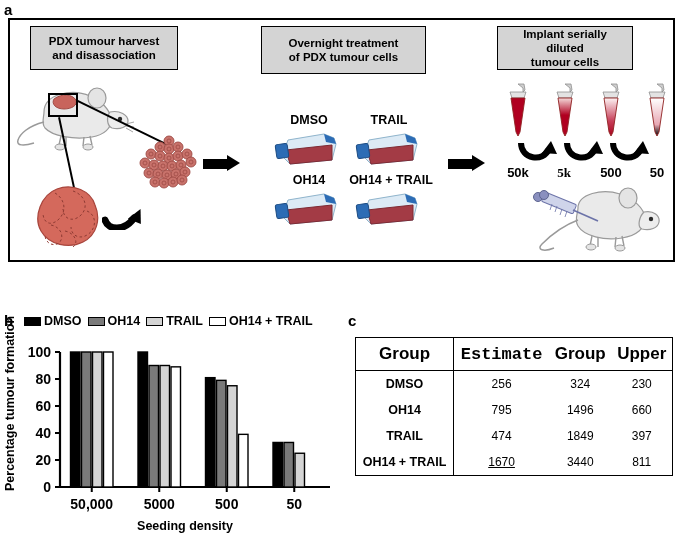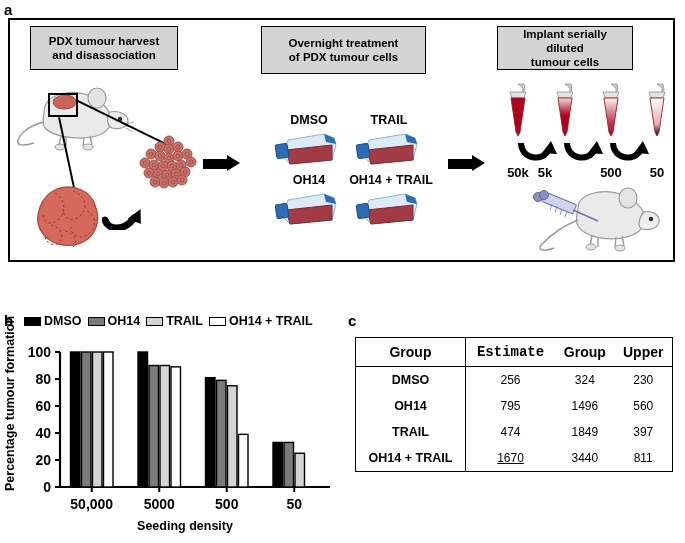--- a/index.html
+++ b/index.html
@@ -55,41 +55,41 @@
   #tube-1{left:505px;top:82px;}
   #tube-2{left:552px;top:82px;}
   #tube-3{left:598px;top:82px;}
   #tube-4{left:644px;top:82px;}
   .dil-arrow{position:absolute;width:40px;height:24px;}
   #dil-1{left:517px;top:141px;}
   #dil-2{left:563px;top:141px;}
   #dil-3{left:609px;top:141px;}
   .dil-label{position:absolute;font-weight:bold;font-size:13px;text-align:center;width:46px;top:165px;}
   #dlbl-1{left:495px;}
-  #dlbl-2{left:522px;}
+  #dlbl-2{left:541px;font-family:Liberation Serif, serif;}
   #dlbl-3{left:588px;}
   #dlbl-4{left:634px;}
   #mouse-implant{position:absolute;left:520px;top:186px;width:140px;height:66px;}
 
   
   #panel-b-letter{position:absolute;left:4px;top:313px;}
   #legend-b{position:absolute;left:24px;top:313px;height:16px;display:flex;align-items:center;gap:6px;font-size:12.5px;font-weight:bold;}
   .legend-item{display:flex;align-items:center;gap:3px;}
   .swatch{width:17px;height:9px;border:1.6px solid #000;box-sizing:border-box;display:inline-block;}
 
   #chart{position:absolute;left:0;top:336px;width:340px;height:207px;}
   #ylabel{position:absolute;left:2px;top:352px;width:16px;height:140px;}
   #ylabel span{display:block;transform:rotate(-90deg);transform-origin:center;white-space:nowrap;font-weight:bold;font-size:12.5px;text-align:center;width:140px;position:absolute;left:-62px;top:62px;}
   #xlabel{position:absolute;left:60px;top:519px;width:250px;text-align:center;font-weight:bold;font-size:12.5px;}
 
   
   #panel-c-letter{position:absolute;left:348px;top:313px;}
   #table-c{position:absolute;left:355px;top:337px;width:318px;border-collapse:collapse;font-size:12px;}
   #table-c td,#table-c th{padding:6px 4px;text-align:center;}
-  #table-c thead th{font-weight:bold;font-size:14px;}
+  #table-c thead th{font-weight:bold;font-size:17px;}
   #table-c .grp{font-weight:bold;font-size:12.5px;}
   .tbl-outer{border:1.6px solid #000;}
 </style>
 </head>
 <body>
 
 <div class="panel-letter" id="panel-a-letter">a</div>
 <div id="panel-a-box"></div>
 
 <div class="stage-header" id="hdr-harvest">
@@ -396,21 +396,21 @@
       <tr>
         <td class="grp" style="border-top: 1.6px solid rgb(0, 0, 0);">DMSO</td>
         <td style="border-left: 1.6px solid rgb(0, 0, 0); border-top: 1.6px solid rgb(0, 0, 0);">256</td>
         <td style="border-top: 1.6px solid rgb(0, 0, 0);">324</td>
         <td style="border-top: 1.6px solid rgb(0, 0, 0);">230</td>
       </tr>
       <tr>
         <td class="grp">OH14</td>
         <td style="border-left: 1.6px solid rgb(0, 0, 0);">795</td>
         <td>1496</td>
-        <td>560</td>
+        <td>660</td>
       </tr>
       <tr>
         <td class="grp">TRAIL</td>
         <td style="border-left: 1.6px solid rgb(0, 0, 0);">474</td>
         <td>1849</td>
         <td>397</td>
       </tr>
       <tr>
         <td class="grp">OH14 + TRAIL</td>
         <td style="border-left: 1.6px solid rgb(0, 0, 0); text-decoration: underline;">1670</td>

